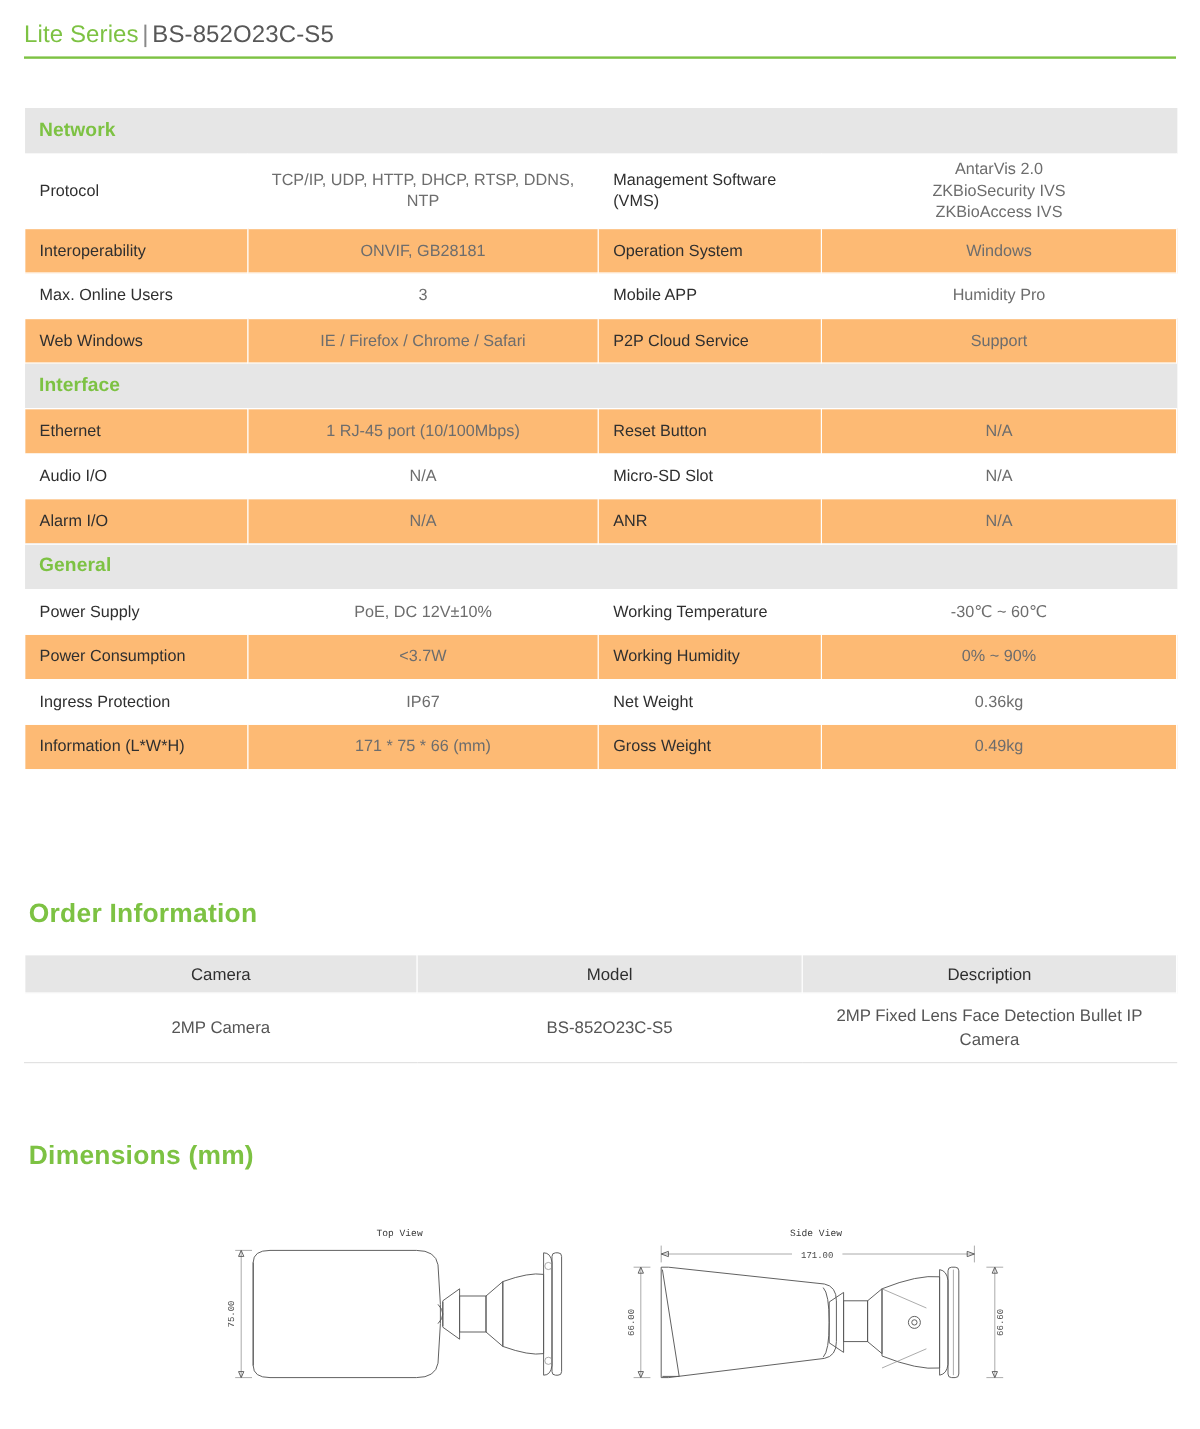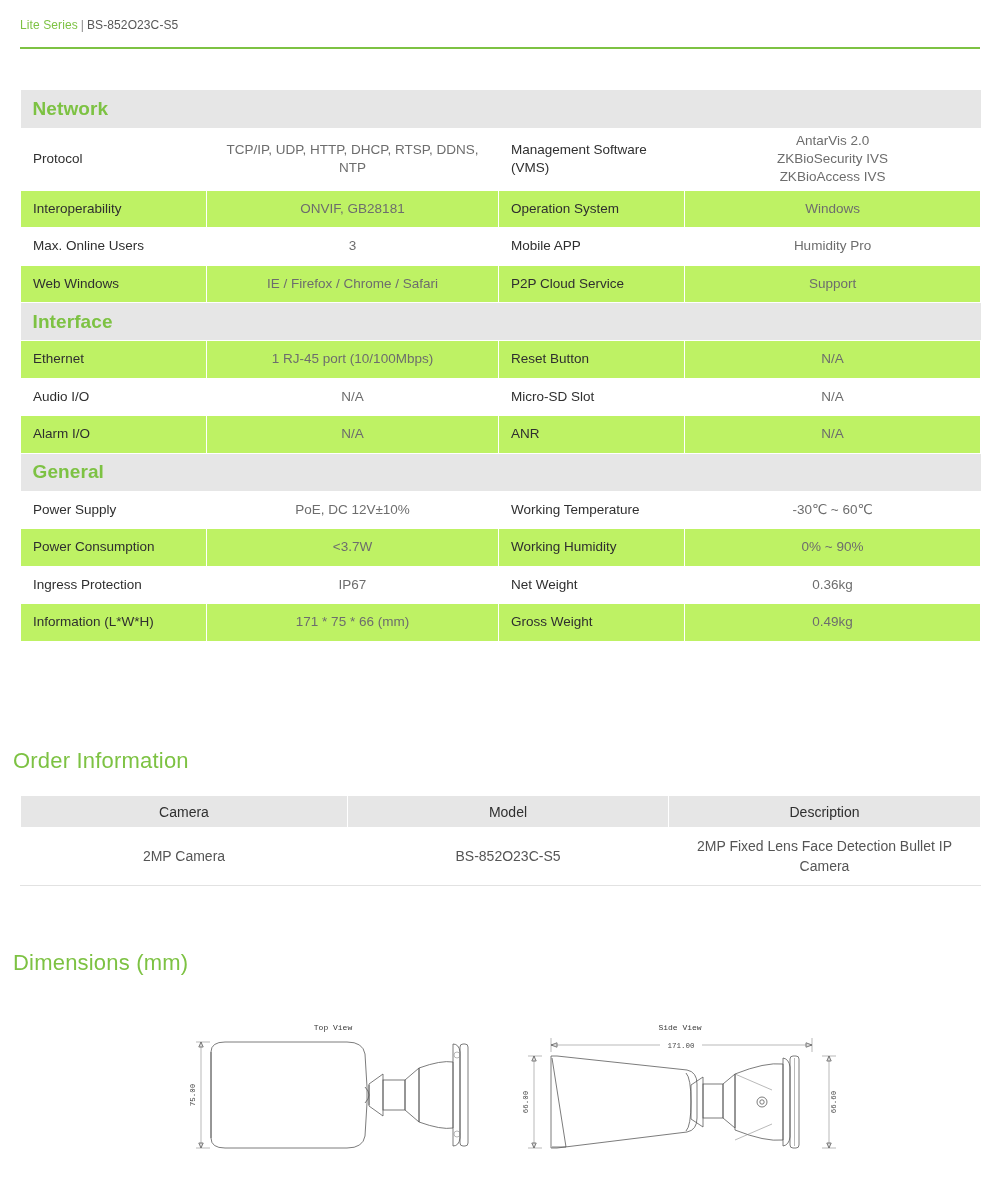--- a/index.html
+++ b/index.html
@@ -9,21 +9,21 @@
     background: #ffffff;
     font-family: "Liberation Sans", "DejaVu Sans", sans-serif;
     color: #3c3c3c;
     -webkit-font-smoothing: antialiased;
   }
   .page { position: relative; width: 1000px; height: 1191px; overflow: hidden; }
 
   
   .series-head {
     position: absolute; left: 20px; top: 18px;
-    font-size: 12px; letter-spacing: .1px; white-space: nowrap;
+    font-size: 20px; letter-spacing: .1px; white-space: nowrap;
   }
   .series-head .lite { color: #7dc243; }
   .series-head .sep  { color: #888888; padding: 0 3px; }
   .series-head .model{ color: #575757; }
   .head-rule {
     position: absolute; left: 20px; top: 47px;
     width: 960px; height: 2px; background: #7dc243;
   }
 
   
@@ -39,45 +39,45 @@
   .spec-table td {
     border: 1px solid #ffffff;
     padding: 0 12px;
     font-size: 13.5px;
     line-height: 1.32;
     vertical-align: middle;
     height: 37.5px;
   }
   .spec-table td.key   { color: #2f2f2f; text-align: left; }
   .spec-table td.val   { color: #6d6d6d; text-align: center; }
-  .spec-table tr.shade td { background: #bef264; }
+  .spec-table tr.shade td { background: #fdba74; }
   .spec-table tr.plain td { background: #ffffff; }
 
   .sec-band {
     background: #e6e6e6;
     height: 38px;
   }
   .sec-band td {
     border: none;
     background: #e6e6e6 !important;
     padding: 0 12px;
     vertical-align: middle;
   }
   .sec-title {
     color: #7dc243;
-    font-size: 19px;
+    font-size: 16px;
     font-weight: bold;
     letter-spacing: .1px;
   }
   .tallrow td { height: 62px; }
 
   
   .green-h2 {
-    position: absolute; left: 13px;
-    color: #7dc243; font-size: 22px; font-weight: normal; letter-spacing: .2px;
+    position: absolute; left: 24px;
+    color: #7dc243; font-size: 22px; font-weight: bold; letter-spacing: .2px;
   }
   .order-table {
     position: absolute; left: 20px; top: 795px; width: 960px;
     border-collapse: collapse; table-layout: fixed;
   }
   .order-table col.o1 { width: 327px; }
   .order-table col.o2 { width: 321px; }
   .order-table col.o3 { width: 312px; }
   .order-table th, .order-table td {
     border: 1px solid #ffffff;

